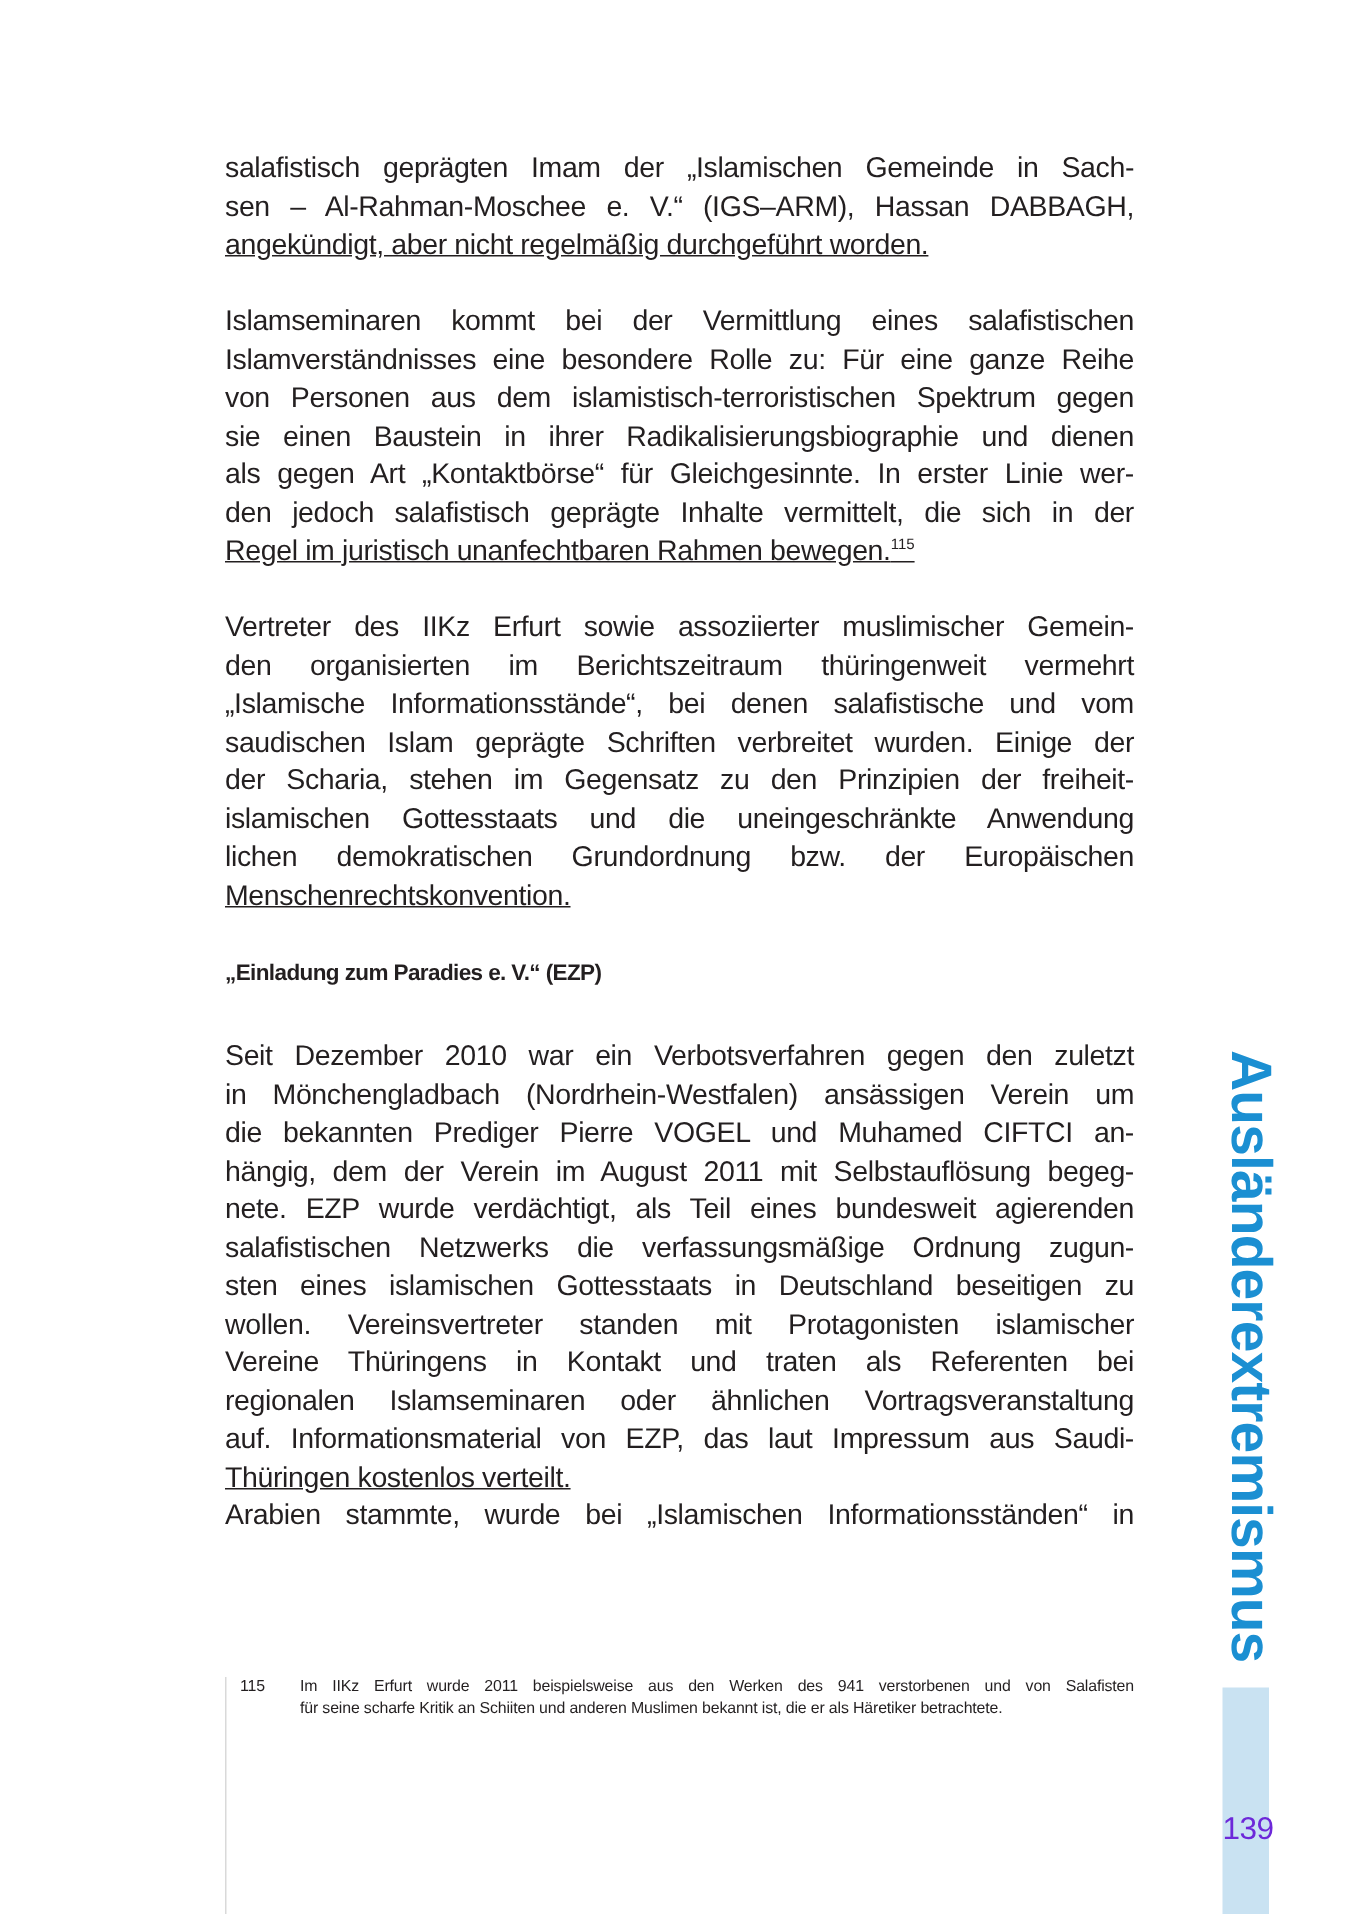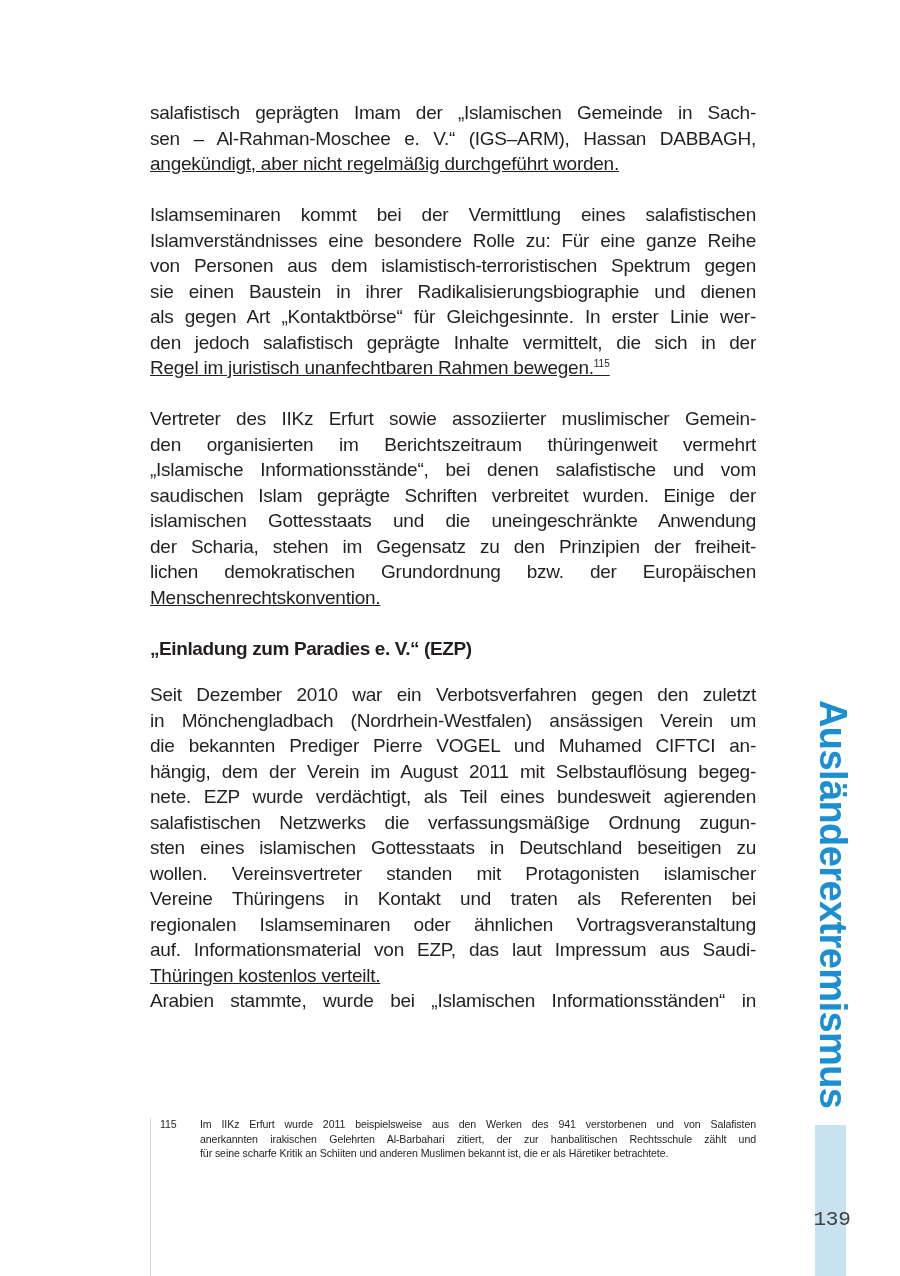--- a/index.html
+++ b/index.html
@@ -43,24 +43,24 @@
     text-align-last: left;
     text-decoration: underline;
   }
   .line sup {
     font-size: 10px;
     line-height: 0;
     vertical-align: 7px;
     letter-spacing: 0;
   }
   .heading {
-    margin: 0 0 21px 0;
+    margin: 0 0 31px 0;
     height: 25.5px;
     line-height: 25.5px;
-    font-size: 19px;
+    font-size: 15px;
     font-weight: bold;
     letter-spacing: -0.4px;
   }
   .rule-left {
     position: absolute;
     left: 150px;
     top: 1118px;
     width: 1px;
     height: 158px;
     background: #d9d9d9;
@@ -119,24 +119,24 @@
     width: 31px;
     height: 151px;
     background: #c9e2f2;
   }
   .page-number {
     position: absolute;
     left: 812px;
     top: 1207px;
     width: 40px;
     text-align: center;
-    font-family: Liberation Mono, monospace;
+    font-family: Liberation Sans, sans-serif;
     font-size: 21px;
     line-height: 26px;
-    color: #404040;
+    color: #6d28d9;
     letter-spacing: -0.3px;
   }
 </style>
 </head>
 <body>
 
 <div class="page">
 
   <div class="body-text">
 
@@ -154,22 +154,22 @@
       <span class="line">als gegen Art „Kontaktbörse“ für Gleichgesinnte. In erster Linie wer-</span>
       <span class="line">den jedoch salafistisch geprägte Inhalte vermittelt, die sich in der</span>
       <span class="line last"><span>Regel im juristisch unanfechtbaren Rahmen bewegen.</span><sup>115</sup></span>
     </div>
 
     <div class="para">
       <span class="line">Vertreter des IIKz Erfurt sowie assoziierter muslimischer Gemein-</span>
       <span class="line">den organisierten im Berichtszeitraum thüringenweit vermehrt</span>
       <span class="line">„Islamische Informationsstände“, bei denen salafistische und vom</span>
       <span class="line">saudischen Islam geprägte Schriften verbreitet wurden. Einige der</span>
+      <span class="line">der Scharia, stehen im Gegensatz zu den Prinzipien der freiheit-</span>
       <span class="line">islamischen Gottesstaats und die uneingeschränkte Anwendung</span>
-      <span class="line">der Scharia, stehen im Gegensatz zu den Prinzipien der freiheit-</span>
       <span class="line">lichen demokratischen Grundordnung bzw. der Europäischen</span>
       <span class="line last">Menschenrechtskonvention.</span>
     </div>
 
     <div class="heading">„Einladung zum Paradies e. V.“ (EZP)</div>
 
     <div class="para">
       <span class="line">Seit Dezember 2010 war ein Verbotsverfahren gegen den zuletzt</span>
       <span class="line">in Mönchengladbach (Nordrhein-Westfalen) ansässigen Verein um</span>
       <span class="line">die bekannten Prediger Pierre VOGEL und Muhamed CIFTCI an-</span>
@@ -184,21 +184,20 @@
       <span class="line last">Thüringen kostenlos verteilt.</span>
       <span class="line">Arabien stammte, wurde bei „Islamischen Informationsständen“ in</span>
     </div>
   </div>
 
   <div class="rule-left"></div>
   <div class="footnote">
     <span class="fn-num">115</span>
     <div class="fn-text">
       <span class="fn-line">Im IIKz Erfurt wurde 2011 beispielsweise aus den Werken des 941 verstorbenen und von Salafisten</span>
-      <span class="fn-line">anerkannten irakischen Gelehrten Al-Barbahari zitiert, der zur hanbalitischen Rechtsschule zählt und</span>
       <span class="fn-line last">für seine scharfe Kritik an Schiiten und anderen Muslimen bekannt ist, die er als Häretiker betrachtete.</span>
     </div>
   </div>
 
   <div class="side-title">
     <span>Ausländerextremismus</span>
   </div>
 
   <div class="tab-bar"></div>
   <div class="page-number">139</div>

